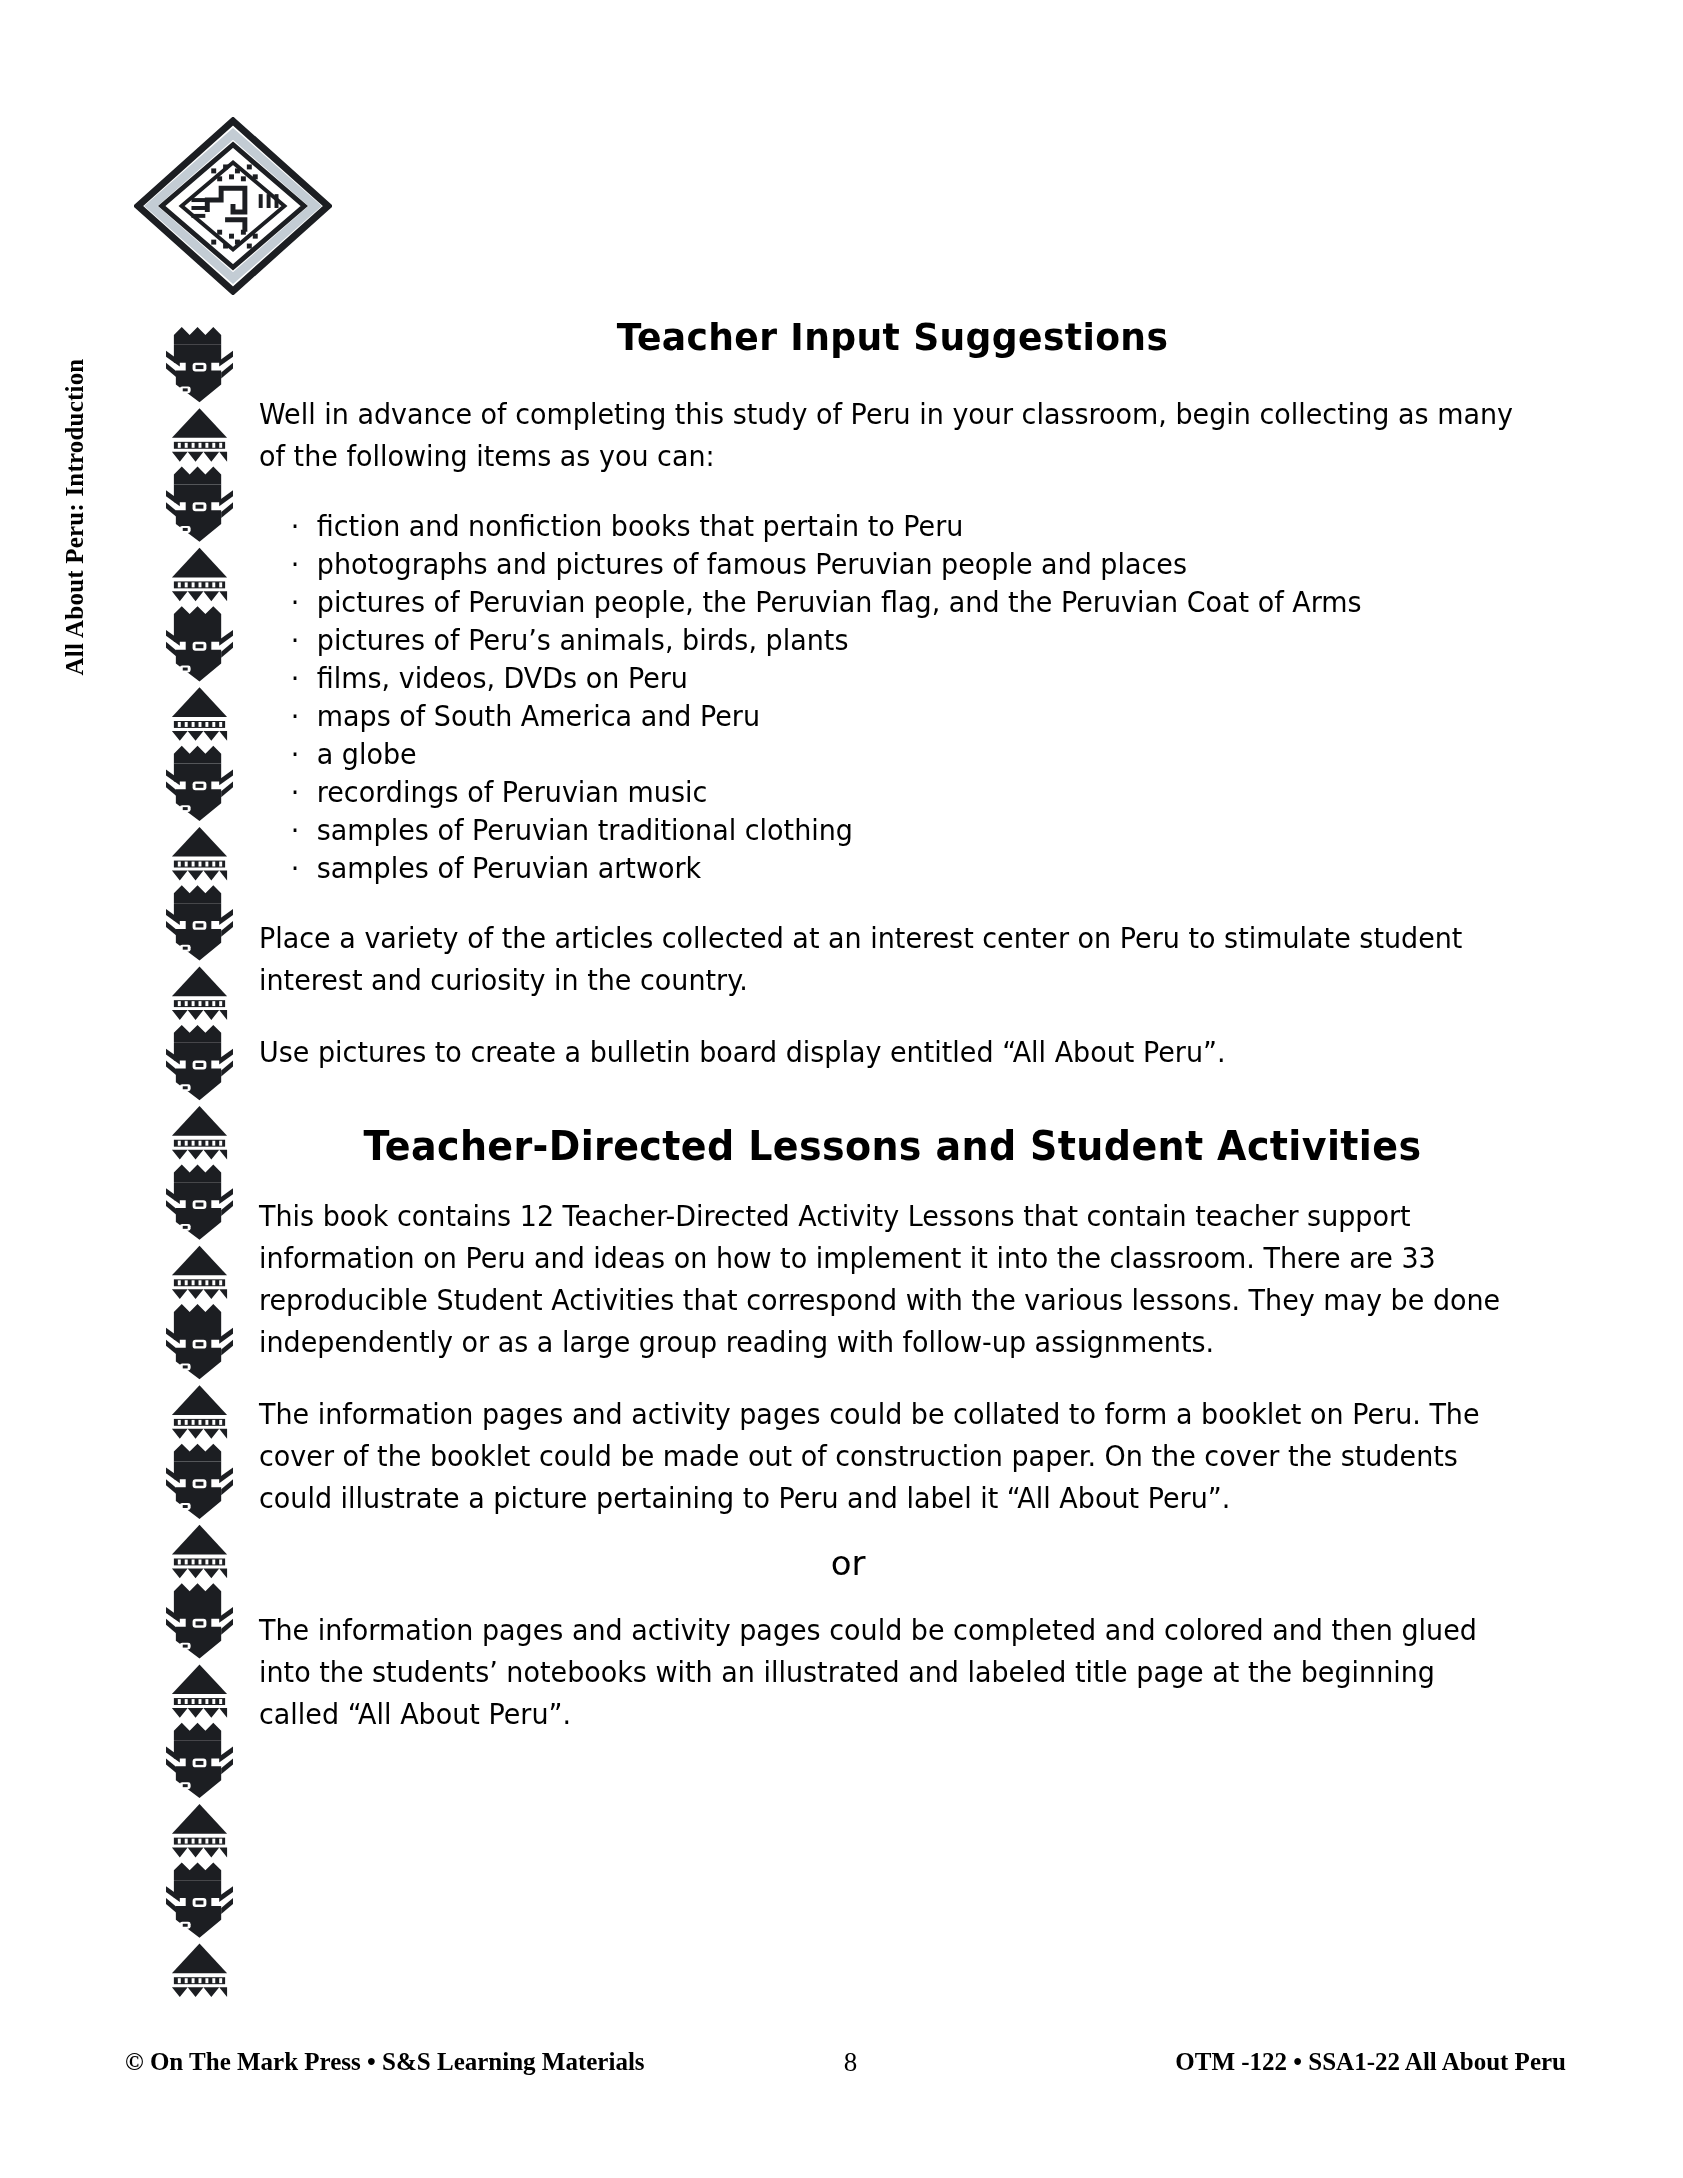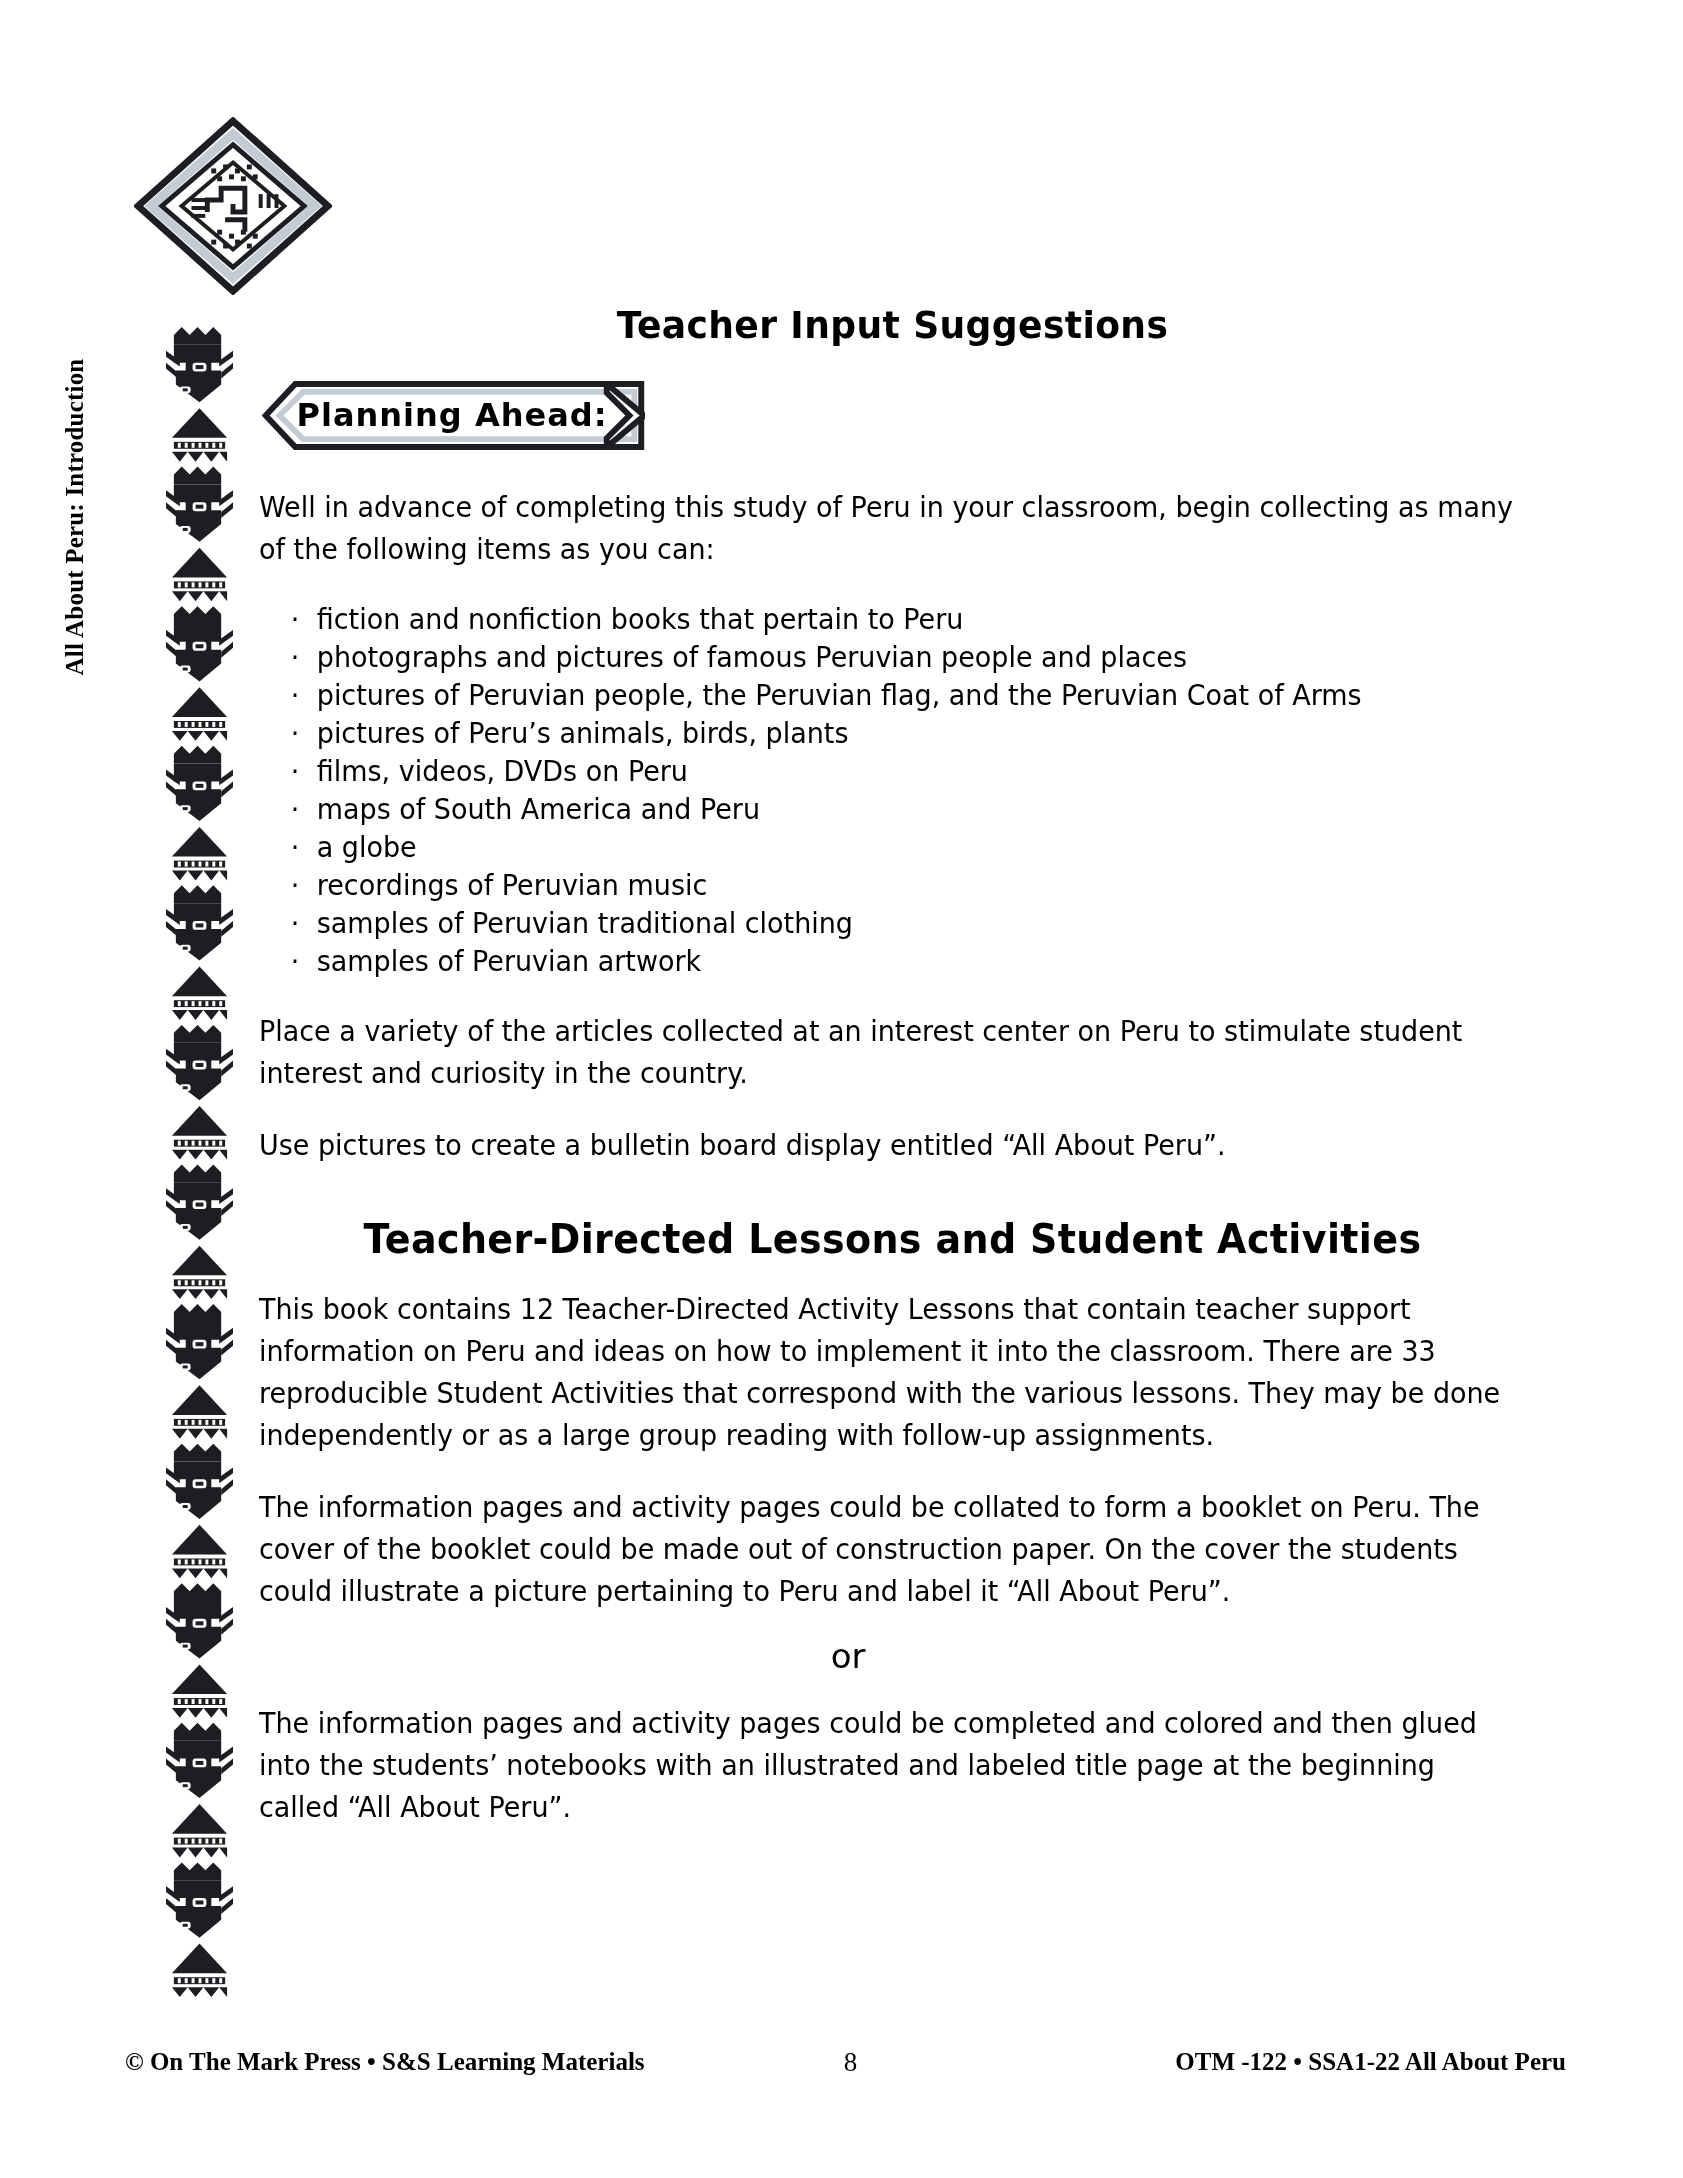--- a/index.html
+++ b/index.html
@@ -107,21 +107,21 @@
     width: 67px;
     height: 1673px;
     overflow: hidden;
   }
   #motif-border svg { display: block; }
 
   
   #content {
     position: absolute;
     left: 259px;
-    top: 303px;
+    top: 315px;
     width: 1267px;
   }
 
   .section-heading {
     font-family: "DejaVu Sans", sans-serif;
     font-weight: bold;
     font-size: 38px;
     text-align: center;
     letter-spacing: 0.4px;
     transform: scaleX(0.95);
@@ -330,29 +330,20 @@
         <use href="#motif-unit" y="1410"></use>
         <use href="#motif-unit" y="1551"></use>
       </g>
     </svg>
   </div>
 
   <div id="content">
 
     <div id="heading-teacher-input" class="section-heading">Teacher Input Suggestions</div>
 
-    <div id="ribbon">
-      <svg width="386" height="69" viewBox="0 0 390 70">
-        <polygon points="36,3 387,3 387,67 36,67 6,35" fill="#ffffff" stroke="#1c1e22" stroke-width="6"></polygon>
-        <polygon points="44,11 380,11 380,59 44,59 20,35" fill="none" stroke="#c3ccd4" stroke-width="6"></polygon>
-
-        <polygon points="352,3 390,35 352,67 352,58 375,35 352,12" fill="#ffffff" stroke="#1c1e22" stroke-width="6"></polygon>
-      </svg>
-      <div id="ribbon-label">Planning Ahead:</div>
-    </div>
 
     <p class="para">Well in advance of completing this study of Peru in your classroom, begin collecting as many of the following items as you can:</p>
 
     <ul id="collect-list">
       <li>
         <span class="bullet-dot">·</span>
         <span>fiction and nonfiction books that pertain to Peru</span>
       </li>
       <li>
         <span class="bullet-dot">·</span>

